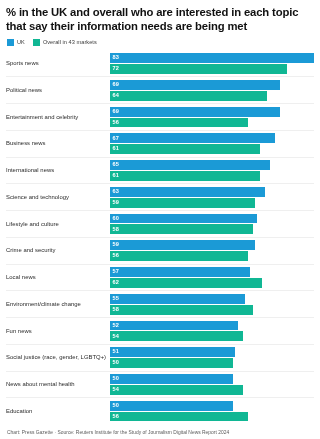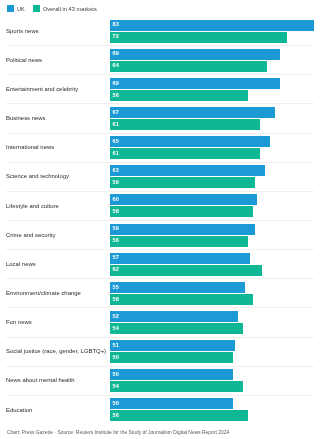--- a/index.html
+++ b/index.html
@@ -121,20 +121,21 @@
     margin-top: 6px;
     padding-left: 1px;
     white-space: nowrap;
   }
 </style>
 </head>
 <body>
 
 <div class="chart-wrap">
 
+  <div class="chart-title">% in the UK and overall who are interested in each topic that say their information needs are being met</div>
 
   <div class="legend">
     <div class="legend-item">
       <span class="legend-swatch" style="background: rgb(27, 154, 214);"></span>
       <span class="legend-label">UK</span>
     </div>
     <div class="legend-item">
       <span class="legend-swatch" style="background: rgb(16, 183, 148);"></span>
       <span class="legend-label">Overall in 43 markets</span>
     </div>

